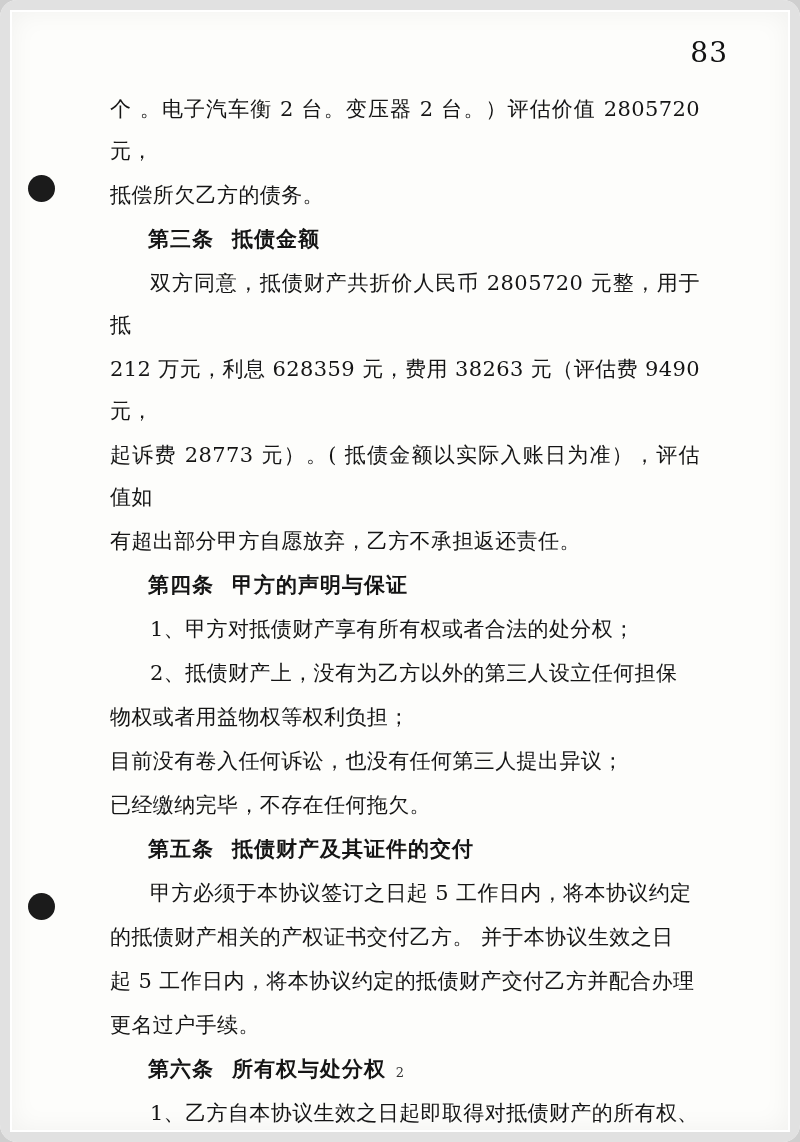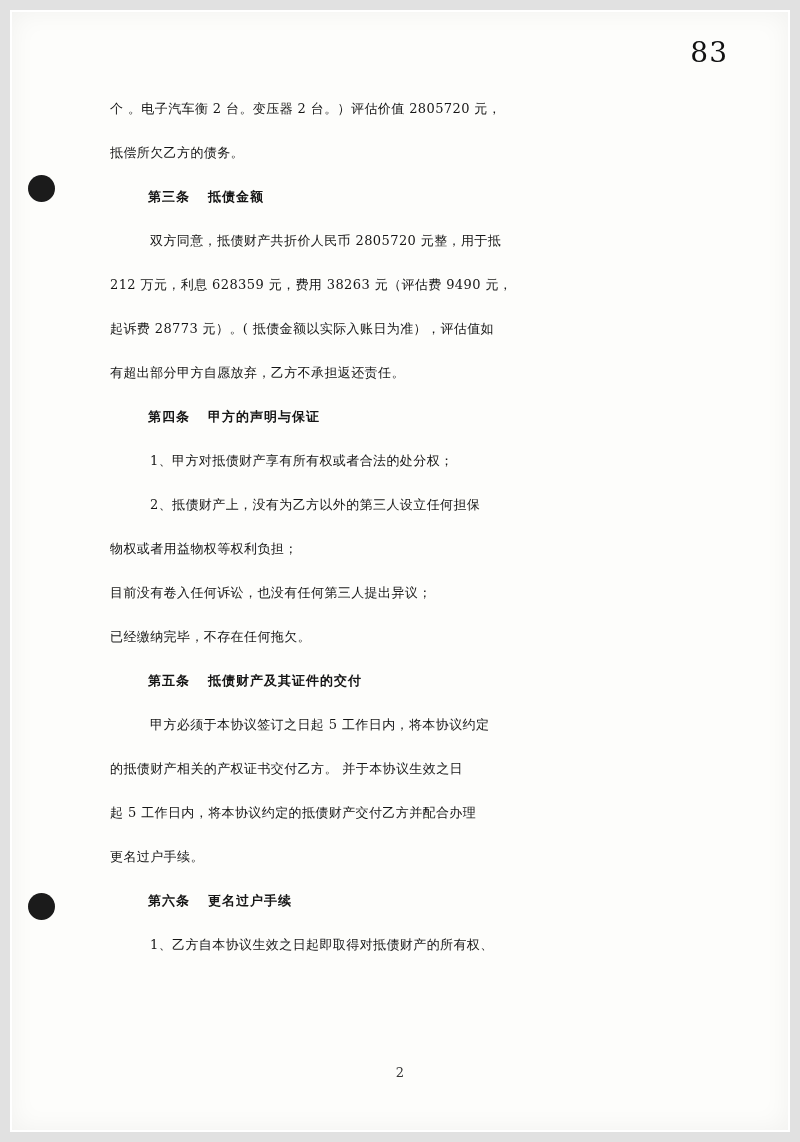--- a/index.html
+++ b/index.html
@@ -10,20 +10,21 @@
   .page {
     position: relative;
     width: 800px;
     height: 1142px;
     background: #ffffff;
     overflow: hidden;
     margin: 0 auto;
     font-family: "DejaVu Serif", "Liberation Serif", serif;
     color: #1a1a1a;
     box-sizing: border-box;
+    border-radius: 17px;
   }
   
   .page::before {
     content: "";
     position: absolute;
     left: 0; top: 0; right: 0; bottom: 0;
     border: 10px solid #dcdcdc;
     box-sizing: border-box;
     pointer-events: none;
     opacity: .85;
@@ -44,21 +45,21 @@
     color: #111;
   }
   .content {
     position: absolute;
     left: 110px;
     top: 88px;
     width: 590px;
   }
   p {
     margin: 0 0 2px 0;
-    font-size: 13px;
+    font-size: 21px;
     line-height: 42px;
     text-align: justify;
     letter-spacing: 0.4px;
     color: #151515;
     font-family: "DejaVu Serif", "Liberation Serif", serif;
   }
   p.indent {
     text-indent: 40px;
   }
   p.heading {
@@ -121,20 +122,20 @@
     <p class="plain">目前没有卷入任何诉讼，也没有任何第三人提出异议；</p>
     <p class="plain">已经缴纳完毕，不存在任何拖欠。</p>
 
     <p class="heading"><span>第五条</span><span class="gap"></span><span>抵债财产及其证件的交付</span></p>
 
     <p class="indent">甲方必须于本协议签订之日起 5 工作日内，将本协议约定</p>
     <p class="plain">的抵债财产相关的产权证书交付乙方。 并于本协议生效之日</p>
     <p class="plain">起 5 工作日内，将本协议约定的抵债财产交付乙方并配合办理</p>
     <p class="plain">更名过户手续。</p>
 
-    <p class="heading"><span>第六条</span><span class="gap"></span><span>更名过户手续</span></p>
+    <p class="heading"><span>第六条</span><span class="gap"></span><span>所有权与处分权</span></p>
 
     <p class="indent">1、乙方自本协议生效之日起即取得对抵债财产的所有权、</p>
 
   </div>
 
   <div class="footer-number">2</div>
 </div>
 
 </body></html>

